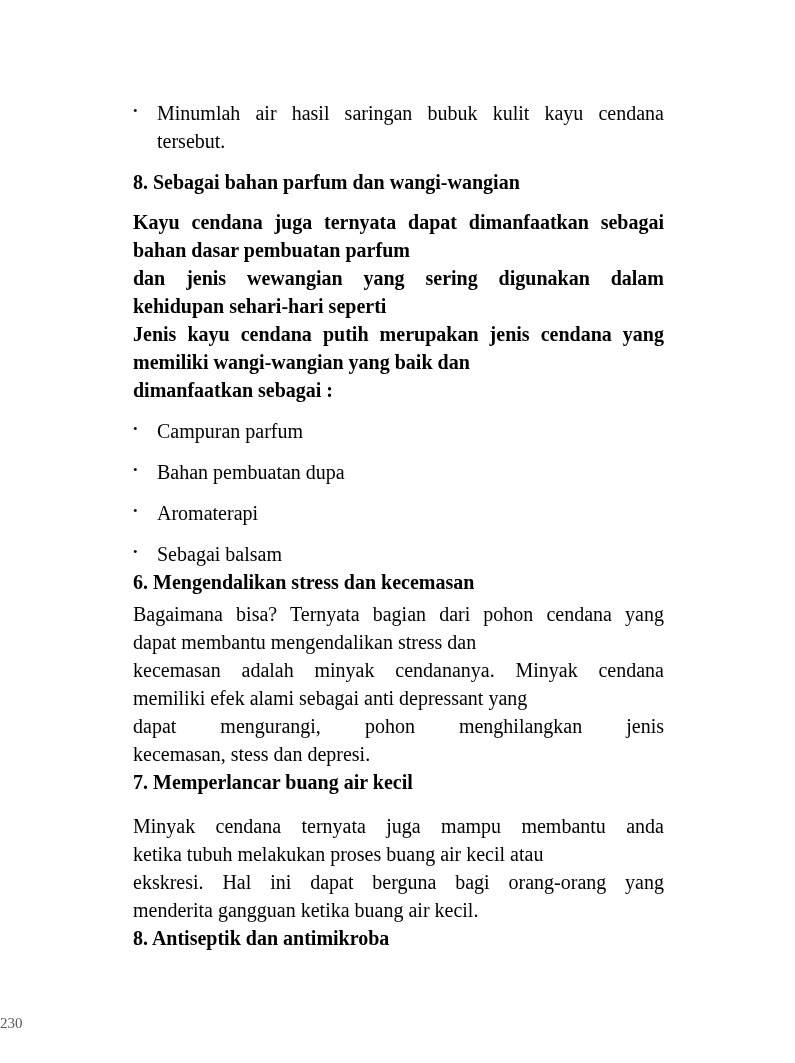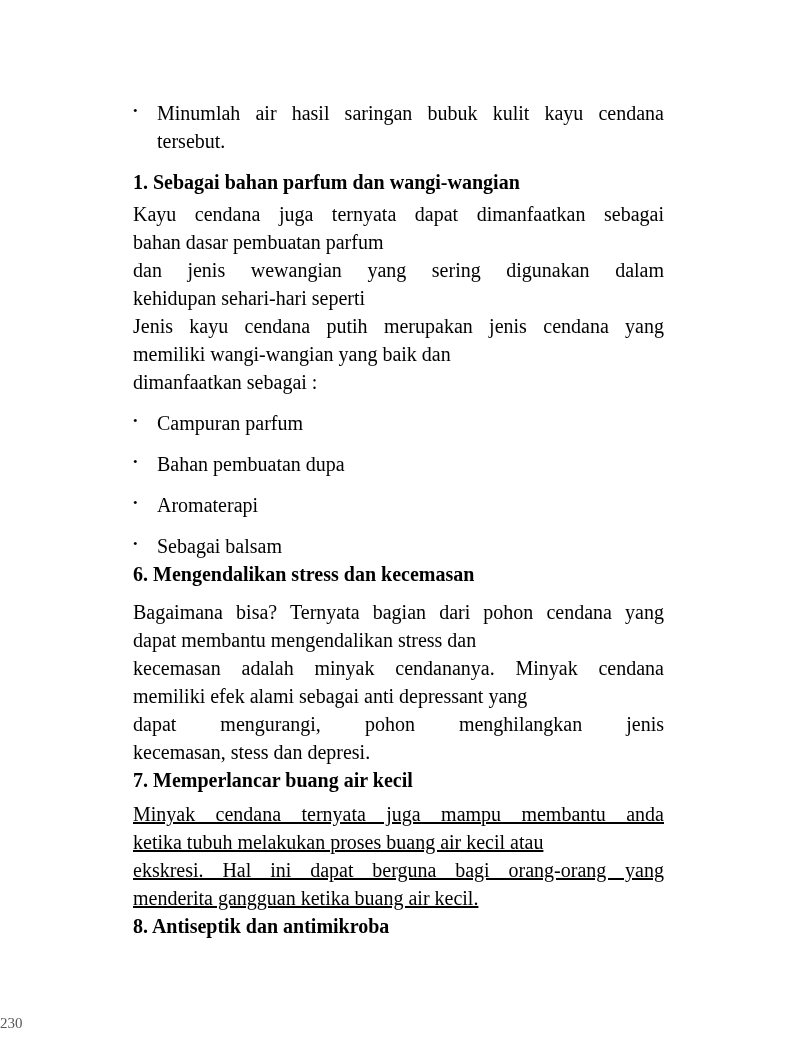--- a/index.html
+++ b/index.html
@@ -44,22 +44,22 @@
 
 <div class="page">
   <div class="content">
       <div class="bullet" style="margin-top: 0px;">
         <span class="marker">•</span>
         <div class="bullet-lines">
           <div class="line just">Minumlah air hasil saringan bubuk kulit kayu cendana</div>
           <div class="line">tersebut.</div>
         </div>
       </div>
-      <div class="heading" style="margin-top: 13px;">1. Sebagai bahan parfum dan wangi-wangian</div>
-      <div style="margin-top: 4px;">
+      <div class="heading" style="margin-top: 13px;">8. Sebagai bahan parfum dan wangi-wangian</div>
+      <div style="margin-top: 12px; font-weight: bold;">
         <div class="line just">Kayu cendana juga ternyata dapat dimanfaatkan sebagai</div>
         <div class="line">bahan dasar pembuatan parfum</div>
         <div class="line just">dan jenis wewangian yang sering digunakan dalam</div>
         <div class="line">kehidupan sehari-hari seperti</div>
         <div class="line just">Jenis kayu cendana putih merupakan jenis cendana yang</div>
         <div class="line">memiliki wangi-wangian yang baik dan</div>
         <div class="line">dimanfaatkan sebagai :</div>
       </div>
       <div class="bullet" style="margin-top: 13px;">
         <span class="marker">•</span>
@@ -79,30 +79,30 @@
           <div class="line">Aromaterapi</div>
         </div>
       </div>
       <div class="bullet" style="margin-top: 13px;">
         <span class="marker">•</span>
         <div class="bullet-lines">
           <div class="line">Sebagai balsam</div>
         </div>
       </div>
       <div class="heading" style="">6. Mengendalikan stress dan kecemasan</div>
-      <div style="margin-top: 10px;">
+      <div style="margin-top: 4px;">
         <div class="line just">Bagaimana bisa? Ternyata bagian dari pohon cendana yang</div>
         <div class="line">dapat membantu mengendalikan stress dan</div>
         <div class="line just">kecemasan adalah minyak cendananya. Minyak cendana</div>
         <div class="line">memiliki efek alami sebagai anti depressant yang</div>
         <div class="line just">dapat mengurangi, pohon menghilangkan jenis</div>
         <div class="line">kecemasan, stess dan depresi.</div>
       </div>
       <div class="heading" style="margin-top: 0px;">7. Memperlancar buang air kecil</div>
-      <div style="margin-top: 6px; text-decoration: underline;">
+      <div style="margin-top: 16px;">
         <div class="line just">Minyak cendana ternyata juga mampu membantu anda</div>
         <div class="line">ketika tubuh melakukan proses buang air kecil atau</div>
         <div class="line just">ekskresi. Hal ini dapat berguna bagi orang-orang yang</div>
         <div class="line">menderita gangguan ketika buang air kecil.</div>
       </div>
       <div class="heading" style="margin-top: 0px;">8. Antiseptik dan antimikroba</div>
     </div>
   <div class="page-number">230</div>
 </div>
 

